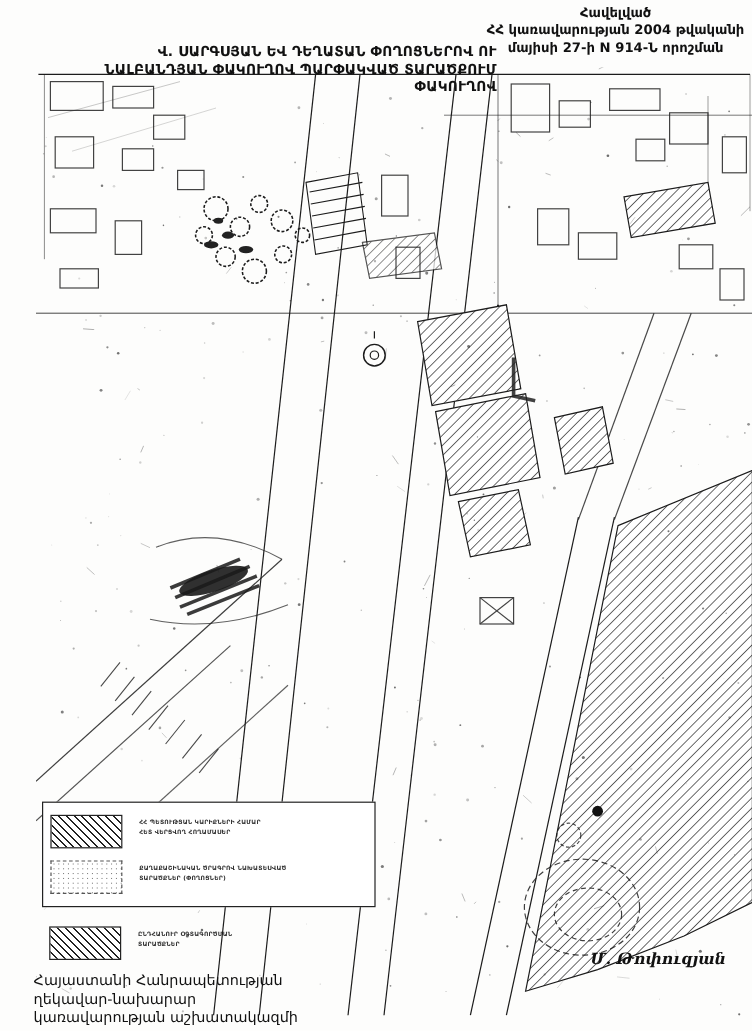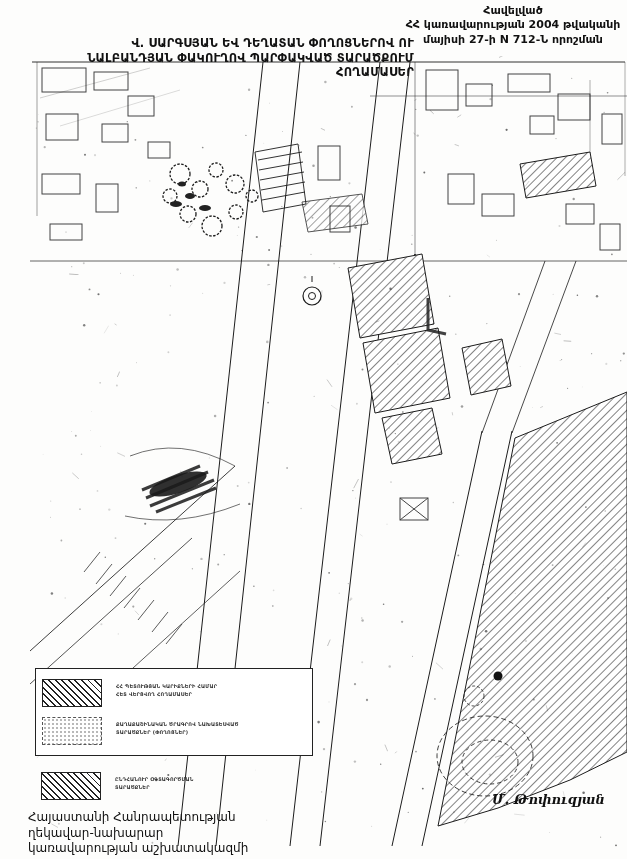--- a/index.html
+++ b/index.html
@@ -32,27 +32,27 @@
              font-style:italic;font-family:"DejaVu Serif",serif;}
 </style>
 </head>
 <body>
 
 <div class="page">
 
   <div class="title-block">
     <div>Վ. ՍԱՐԳՍՅԱՆ ԵՎ ԴԵՂԱՏԱՆ ՓՈՂՈՑՆԵՐՈՎ ՈՒ</div>
     <div>ՆԱԼԲԱՆԴՅԱՆ ՓԱԿՈՒՂՈՎ ՊԱՐՓԱԿՎԱԾ ՏԱՐԱԾՔՈՒՄ</div>
-    <div>ՀՈՂԱՄԱՍԵՐ</div>
+    <div>ՓԱԿՈՒՂՈՎ</div>
   </div>
 
   <div class="annex-block">
     <div>Հավելված</div>
     <div>ՀՀ կառավարության 2004 թվականի</div>
-    <div>մայիսի 27-ի N 712-Ն որոշման</div>
+    <div>մայիսի 27-ի N 914-Ն որոշման</div>
   </div>
 
   <div class="map-wrap">
     <svg id="map-svg" viewBox="0 0 597 792" width="597" height="792" xmlns="http://www.w3.org/2000/svg">
       <defs>
         <pattern id="hatch" width="6" height="6" patternUnits="userSpaceOnUse" patternTransform="rotate(45)">
           <rect width="6" height="6" fill="#ffffff"></rect>
           <line x1="0" y1="0" x2="0" y2="6" stroke="#1c1c1c" stroke-width="1.1"></line>
         </pattern>
       </defs>

